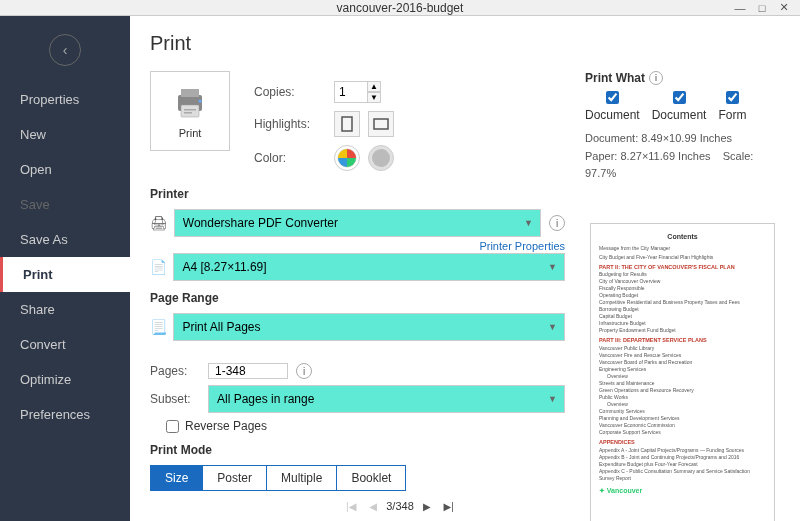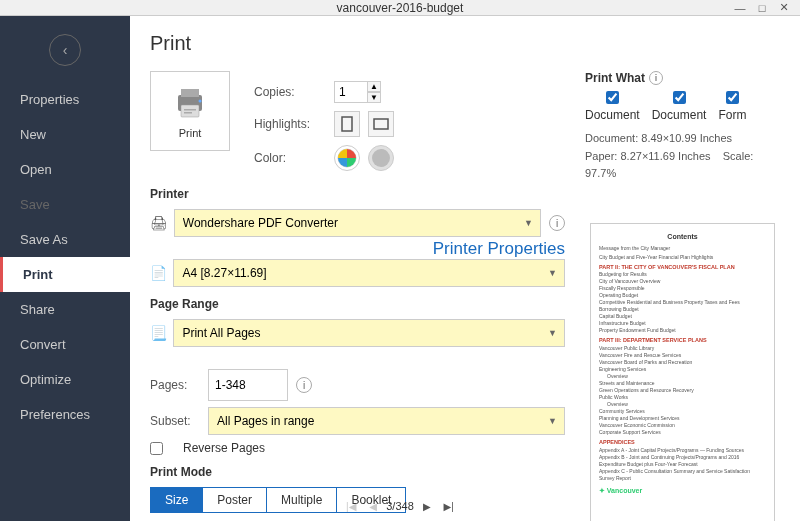--- a/index.html
+++ b/index.html
@@ -187,57 +187,57 @@
       position: relative; flex: 1;
     }
     .select-wrapper::after {
       content: '▼';
       position: absolute; right: 8px; top: 50%; transform: translateY(-50%);
       font-size: 9px; color: #666; pointer-events: none;
     }
     .select-wrapper select {
       width: 100%; height: 28px;
       border: 1px solid #ccc;
-      background: #fef9c3;
+      background: #5eead4;
       padding: 0 24px 0 8px;
       font-size: 12px;
       cursor: pointer;
       appearance: none;
       -webkit-appearance: none;
     }
     .info-icon {
       width: 16px; height: 16px;
       border: 1px solid #aaa;
       border-radius: 50%;
       display: flex; align-items: center; justify-content: center;
       font-size: 10px; color: #666; cursor: pointer; flex-shrink: 0;
     }
     .printer-props-link {
-      color: #1a6bbf; font-size: 17px; cursor: pointer; text-align: center;
+      color: #1a6bbf; font-size: 11px; cursor: pointer; text-align: center;
       margin-top: 2px;
     }
     .printer-icon-sym {
       color: #555; font-size: 14px;
     }
 
     
     .pages-row {
       display: flex; align-items: center; gap: 8px; margin: 6px 0;
     }
     .pages-label { color: #555; font-size: 12px; min-width: 50px; }
     .pages-input {
-      width: 80px; height: 32px;
+      width: 80px; height: 16px;
       border: 1px solid #ccc;
       padding: 0 6px;
       font-size: 12px;
     }
 
     
     .checkbox-row {
-      display: flex; align-items: center; gap: 20px; margin: 4px 0;
+      display: flex; align-items: center; gap: 6px; margin: 4px 16px;
     }
     .checkbox-row input { accent-color: #1a6bbf; }
     .checkbox-row label { font-size: 12px; color: #333; }
 
     
     .mode-tabs {
       display: flex; gap: 0; margin: 6px 0;
       border: 1px solid #1a6bbf;
       width: fit-content;
     }

